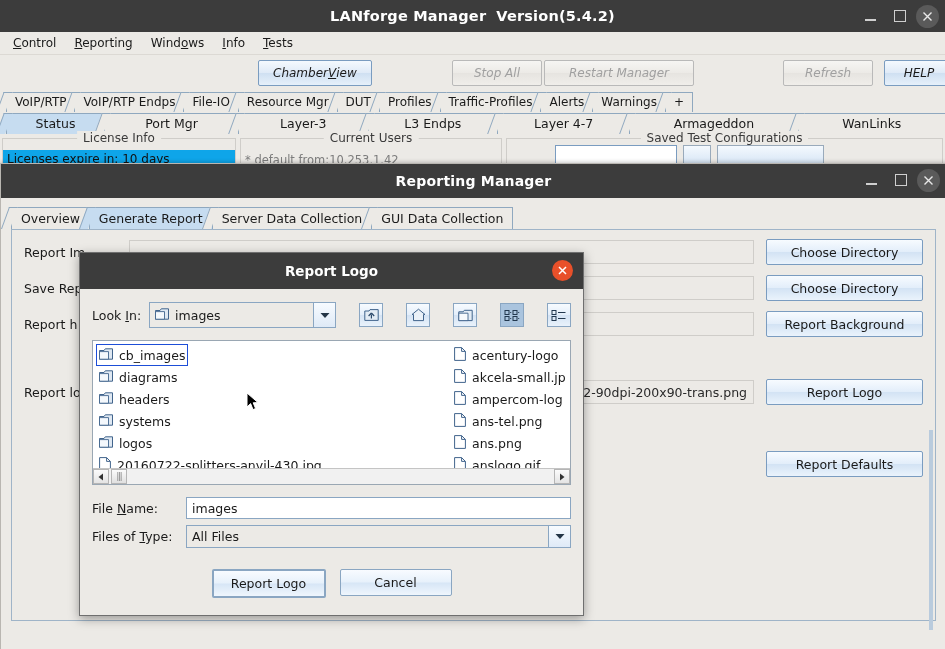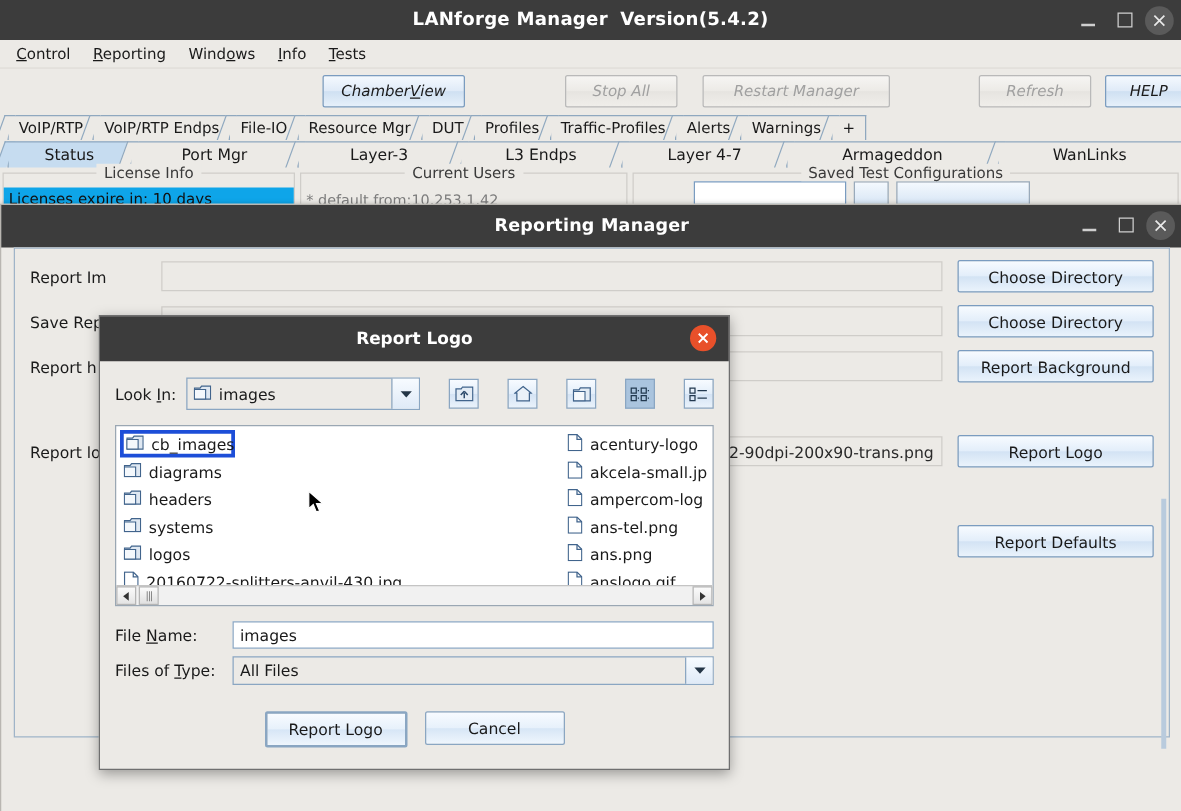--- a/index.html
+++ b/index.html
@@ -145,21 +145,21 @@
   }
   .icobtn.sel { background:#aac4de; }
   .icogap { width:7px; }
 
   .filelist {
     margin:10px 12px 0 12px; height:145px; background:#fff; border:1px solid #9aa7b3; position:relative;
     display:flex; flex-direction:column; flex-wrap:wrap; padding:3px 0 0 3px; box-sizing:border-box;
     align-content:flex-start;
   }
   .fitem { width:355px; height:22px; display:flex; align-items:center; gap:6px; font-size:12.5px; padding-left:3px; box-sizing:border-box; }
-  .fitem.sel { border:3px solid #1d4ed8; width:92px; padding-left:2px; }
+  .fitem.sel { border:1px solid #1d4ed8; width:92px; padding-left:2px; }
   .fitem .fname { white-space:nowrap; }
 
   .hscroll {
     position:absolute; left:0; right:0; bottom:0; height:15px; background:#f1f1f1; border-top:1px solid #c4c4c4;
     display:flex; align-items:center;
   }
   .hs-arrow { width:14px; height:13px; background:linear-gradient(to bottom,#fbfbfb,#e4e4e4); border:1px solid #b5b5b5; display:flex; align-items:center; justify-content:center;}
   .hs-thumb { width:14px; height:13px; margin-left:2px; background:linear-gradient(to bottom,#fbfbfb,#e0e0e0); border:1px solid #b5b5b5; display:flex; align-items:center; justify-content:center; font-size:8px; color:#777; letter-spacing:-1px;}
   .hs-track { flex:1; }
 
@@ -207,21 +207,21 @@
       <div class="menuitem"><u>C</u><span>ontrol</span></div>
       <div class="menuitem"><u>R</u><span>eporting</span></div>
       <div class="menuitem">Wind<u>o</u>ws</div>
       <div class="menuitem"><u>I</u>nfo</div>
       <div class="menuitem"><u>T</u>ests</div>
     </div>
 
     <div class="toolbar">
       <div class="tbtn" style="position:absolute; left:258px;">Chamber <u>V</u>iew</div>
       <div class="tbtn disabled" style="position:absolute; left:452px; width:88px; padding:0;">Stop All</div>
-      <div class="tbtn disabled" style="position:absolute; left:562px; width:148px; padding:0;">Restart Manager</div>
+      <div class="tbtn disabled" style="position:absolute; left:544px; width:148px; padding:0;">Restart Manager</div>
       <div class="tbtn disabled" style="position:absolute; left:783px; width:88px; padding:0;">Refresh</div>
       <div class="tbtn" style="position:absolute; left:884px; width:68px; padding:0;">HELP</div>
     </div>
 
     <div class="tabrow" style="margin-left:4px;">
       <div class="tab">VoIP/RTP</div>
       <div class="tab">VoIP/RTP Endps</div>
       <div class="tab">File-IO</div>
       <div class="tab">Resource Mgr</div>
       <div class="tab">DUT</div>
@@ -270,20 +270,26 @@
         <div class="wbtn min"></div>
         <div class="wbtn max"></div>
         <div class="wbtn close">
           <svg width="11" height="11" viewBox="0 0 11 11">
               <path d="M1.5 1.5 L9.5 9.5 M9.5 1.5 L1.5 9.5" stroke="#e8e8e8" stroke-width="1.4" fill="none"></path>
             </svg>
         </div>
       </div>
     </div>
 
+    <div class="rep-tabs">
+      <div class="tab">Overview</div>
+      <div class="tab sel">Generate Report</div>
+      <div class="tab">Server Data Collection</div>
+      <div class="tab">GUI Data Collection</div>
+    </div>
 
     <div class="rep-body">
 
       <div class="formrow">
         <div class="formlabel dn">Report Im</div>
         <div class="formfield"></div>
         <div class="formbtn">Choose Directory</div>
       </div>
 
       <div class="formrow">

